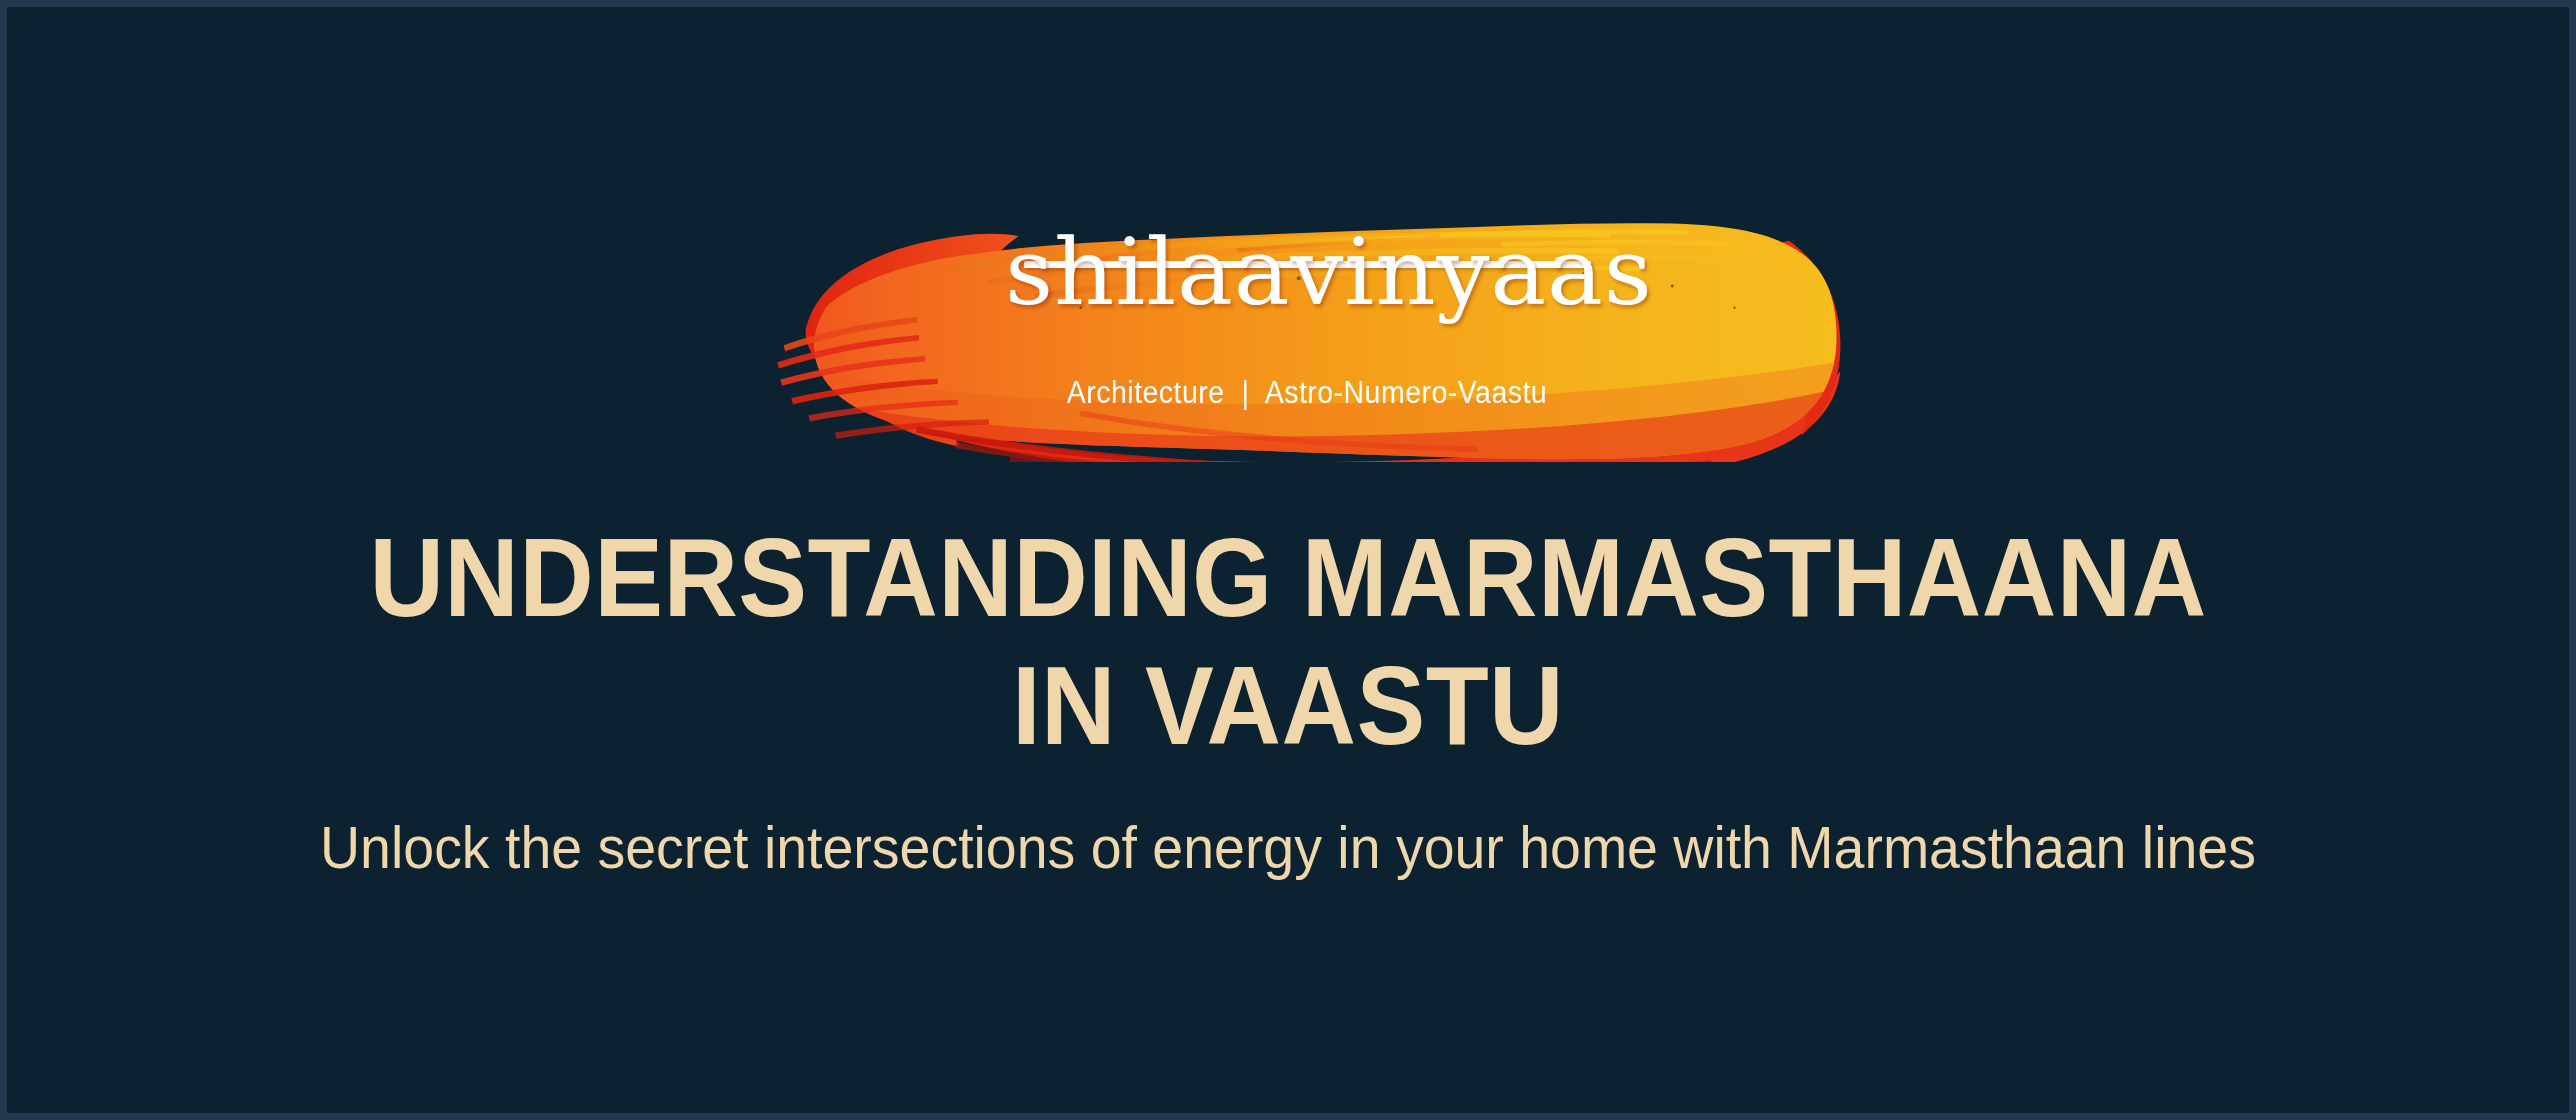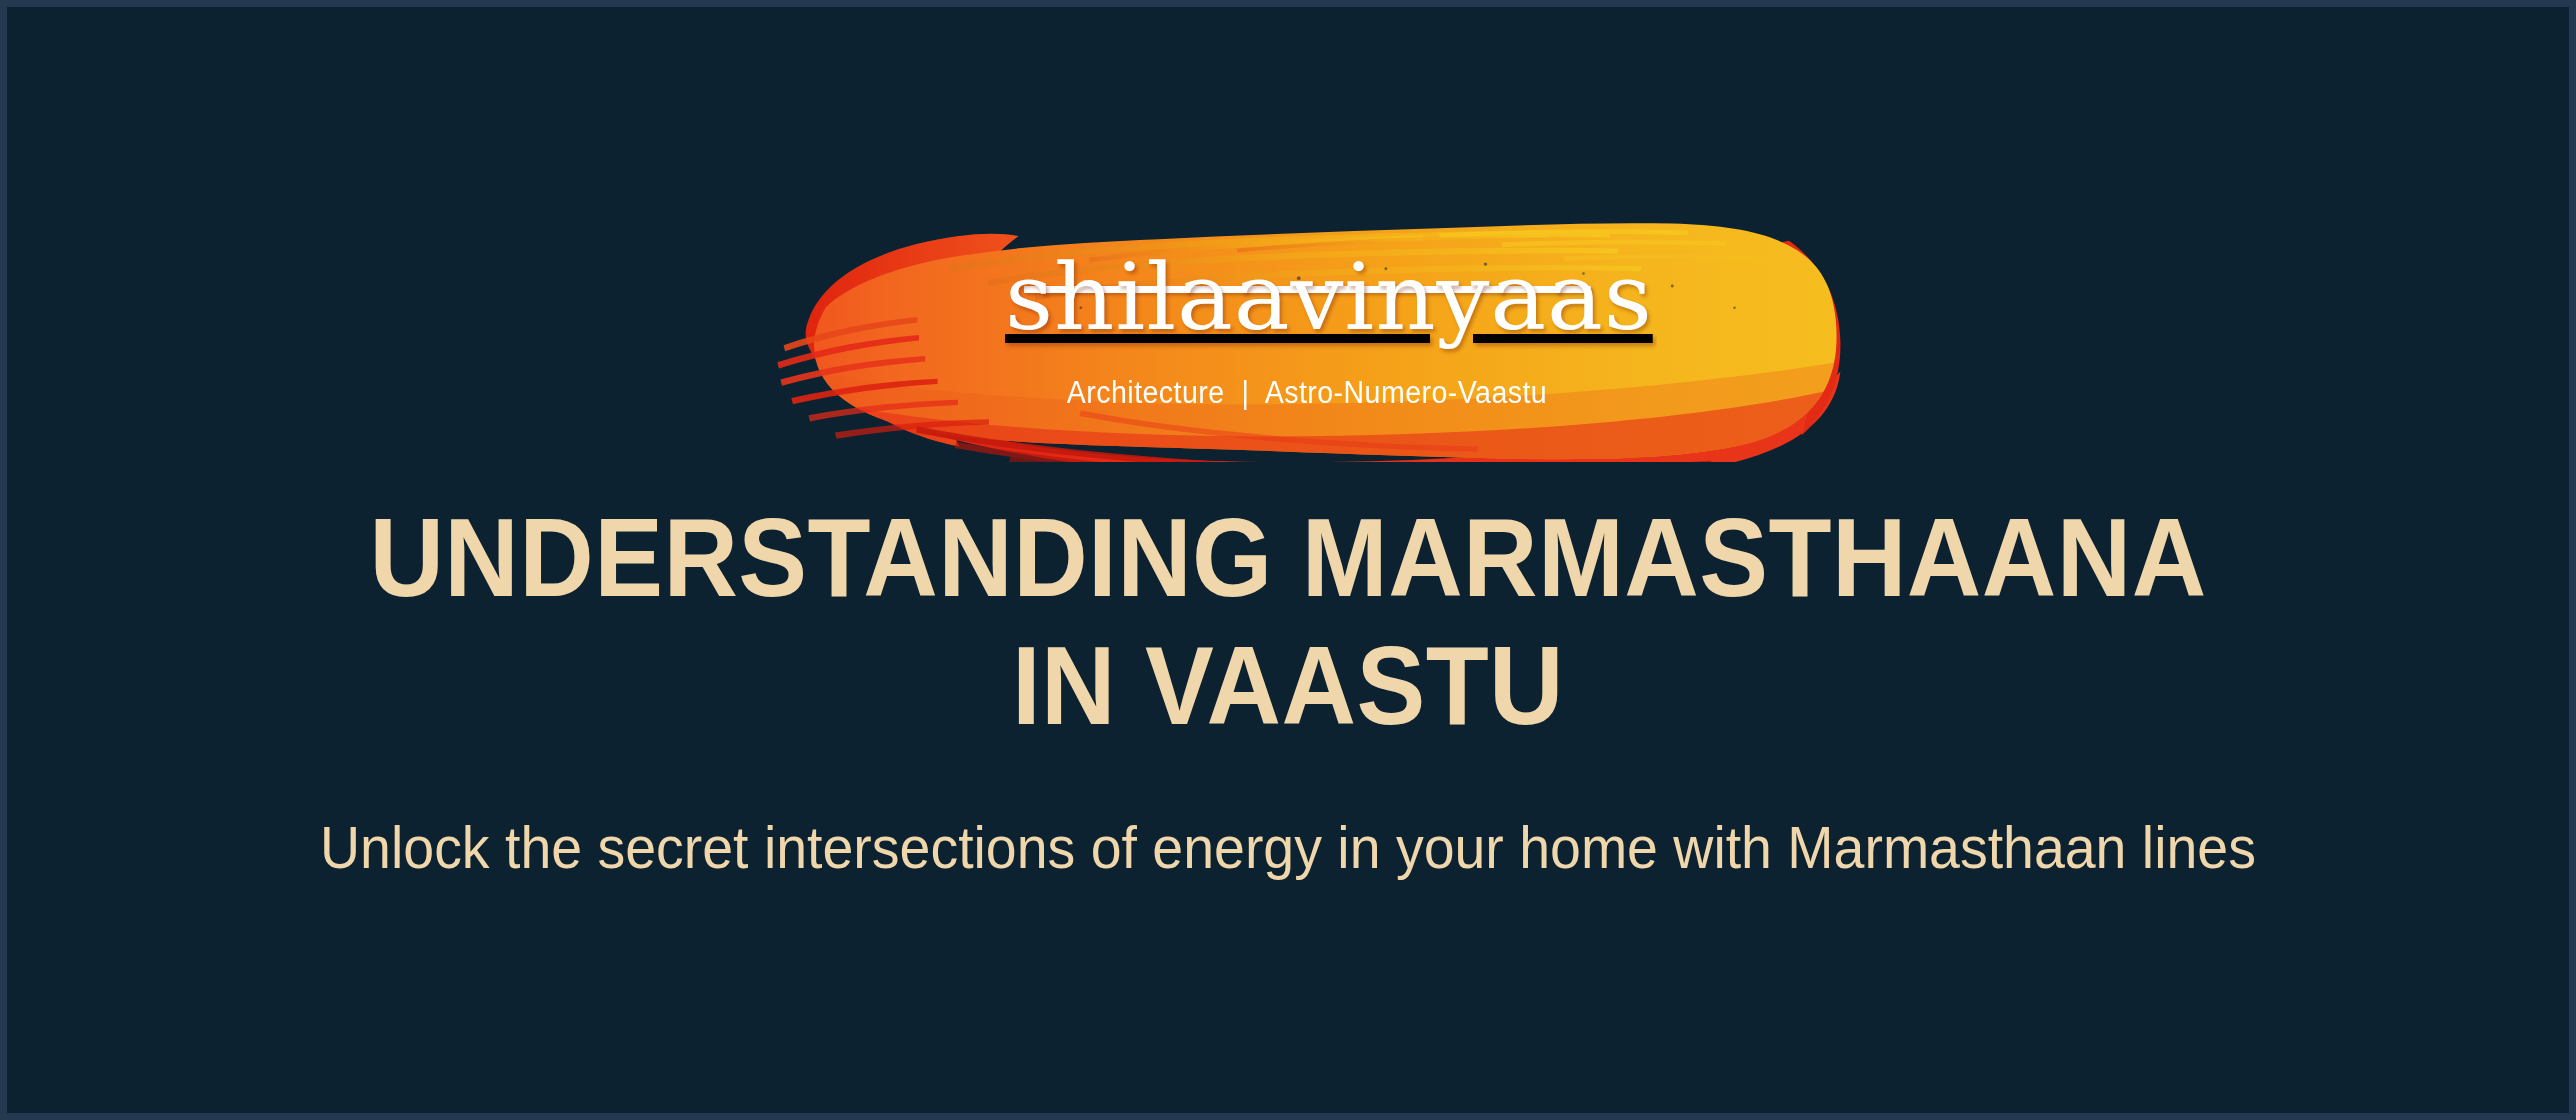--- a/index.html
+++ b/index.html
@@ -48,24 +48,23 @@
     left: 0;
     top: 0;
     width: 1105px;
     height: 321px;
     pointer-events: none;
   }
 
   #wordmark {
     position: absolute;
     left: 257px;
-    top: 111px;
+    top: 86px;
     width: 592px;
     text-align: right;
-    text-decoration: underline;
   }
 
   
   #wordmark .bar {
     position: absolute;
     left: 12.5px;
     top: 34px;
     width: 567px;
     height: 7px;
     background: #ffffff;
@@ -103,21 +102,21 @@
   #tagline .sep {
     padding: 0 9.3px;
     font-weight: 300;
   }
 
   
   #headline {
     position: absolute;
     left: 0;
     right: 0;
-    top: 496px;
+    top: 516px;
     text-align: center;
   }
 
   #headline .hline {
     display: block;
     font-family: "Liberation Sans", sans-serif;
     font-weight: 700;
     font-size: 111px;
     line-height: 1.0;
     letter-spacing: 0.4px;

